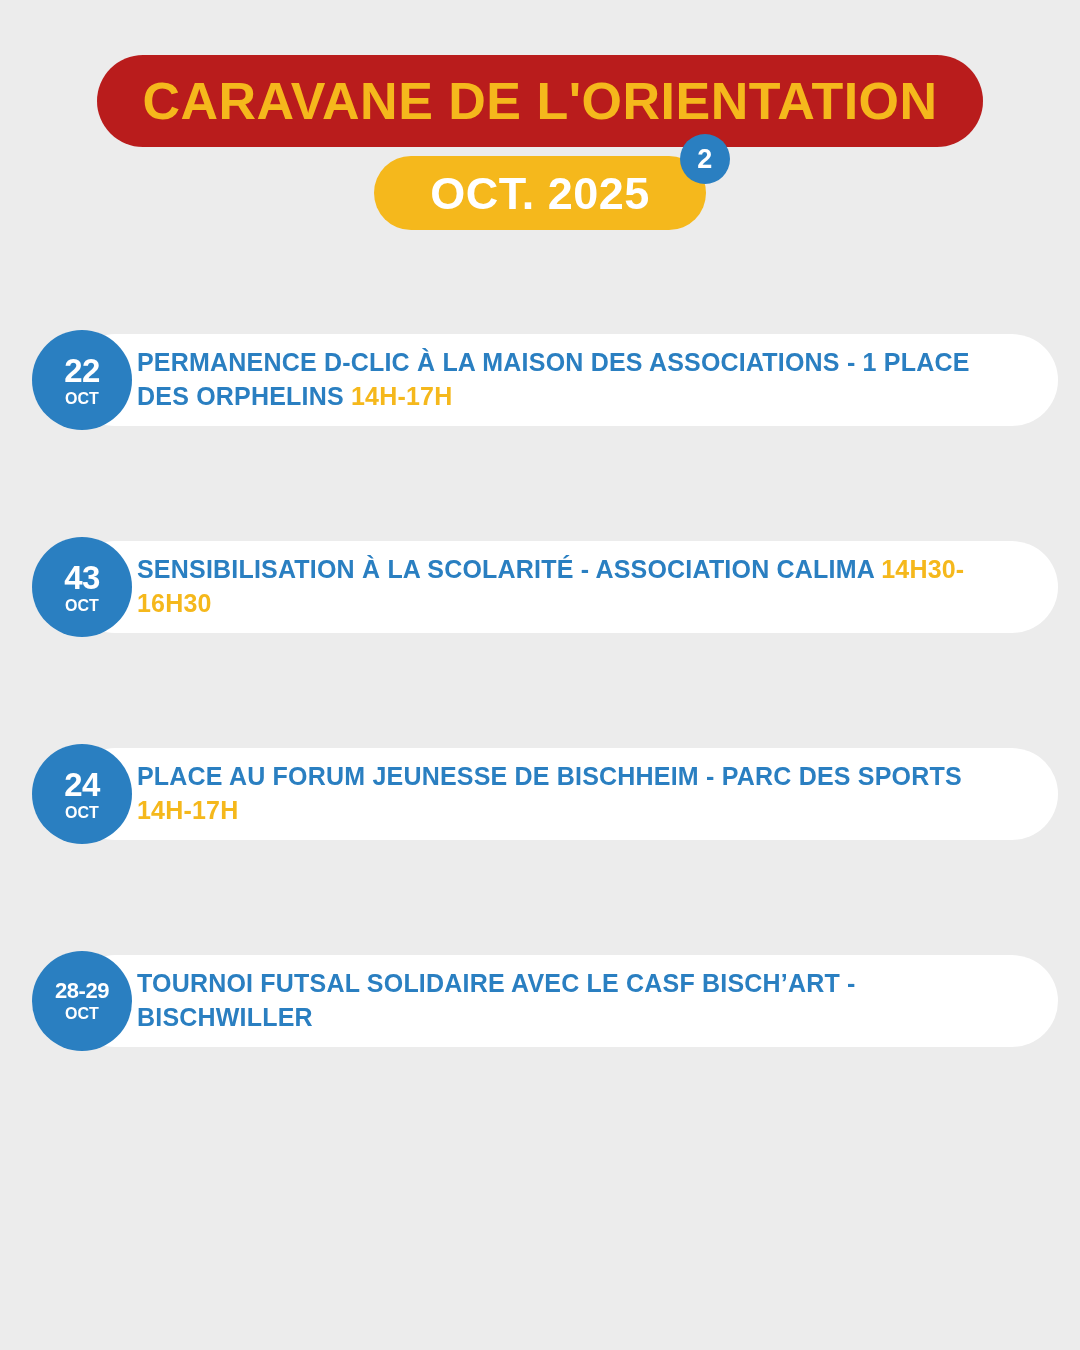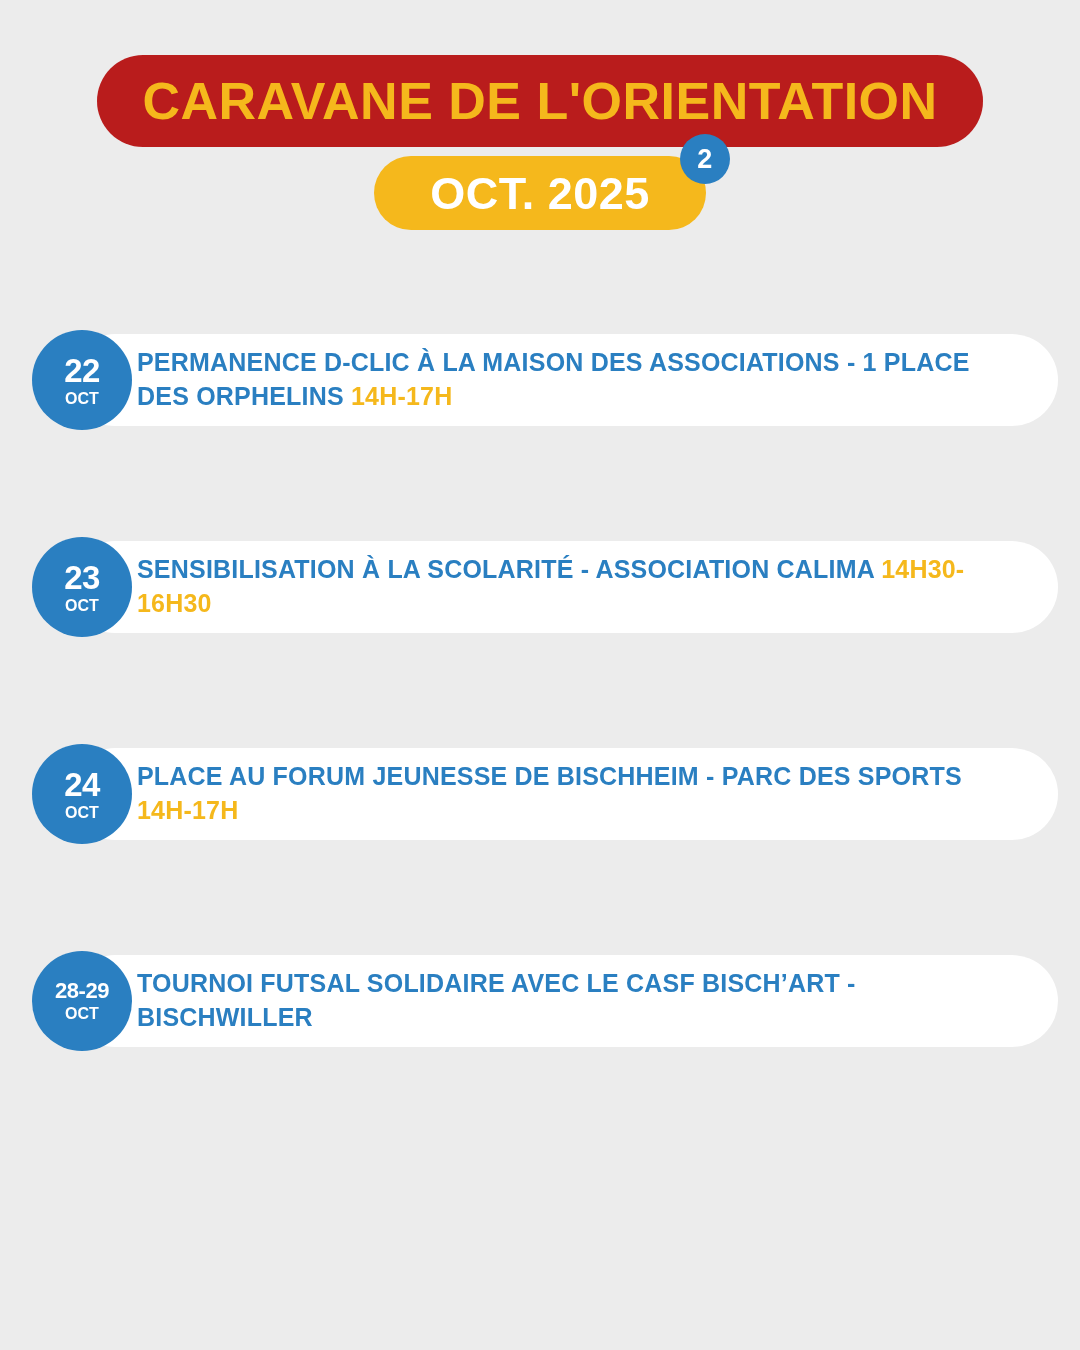--- a/index.html
+++ b/index.html
@@ -184,21 +184,21 @@
     </div>
   </div>
 
   <div class="event-row">
     <div class="event-pill">
       <div class="event-text">
         <span>SENSIBILISATION À LA SCOLARITÉ - ASSOCIATION CALIMA </span><span class="event-time">14H30-16H30</span>
       </div>
     </div>
     <div class="date-circle">
-      <span class="date-day">23</span>
+      <span class="date-day">43</span>
       <span class="date-month">OCT</span>
     </div>
   </div>
 
   <div class="event-row">
     <div class="event-pill">
       <div class="event-text">
         <span>PLACE AU FORUM JEUNESSE DE BISCHHEIM - PARC DES SPORTS </span><span class="event-time">14H-17H</span>
       </div>
     </div>

